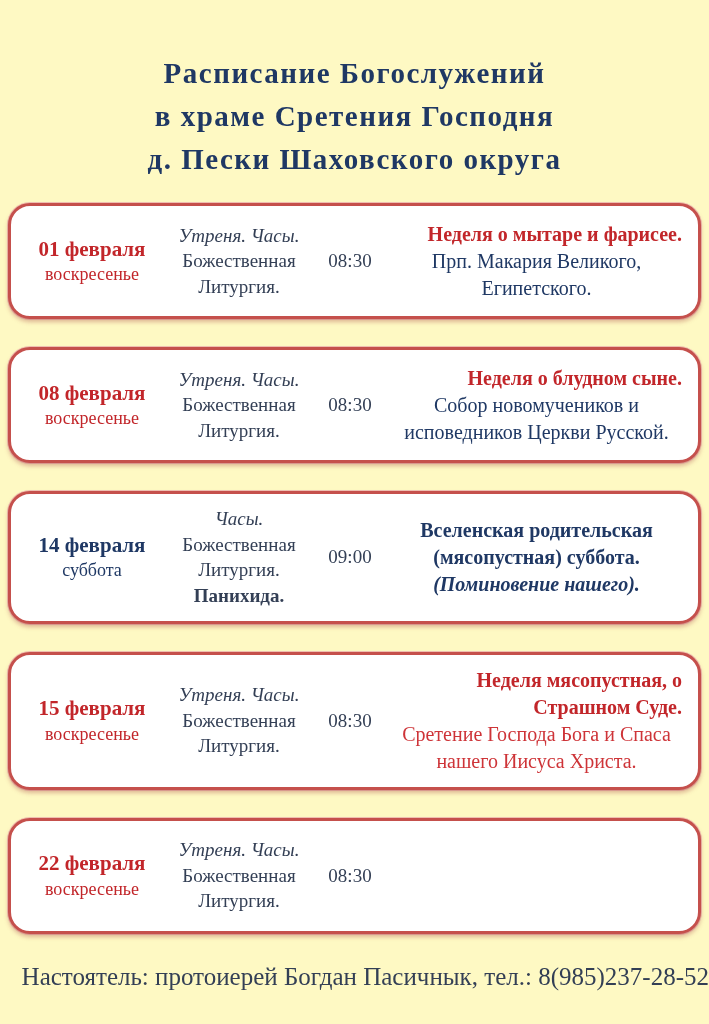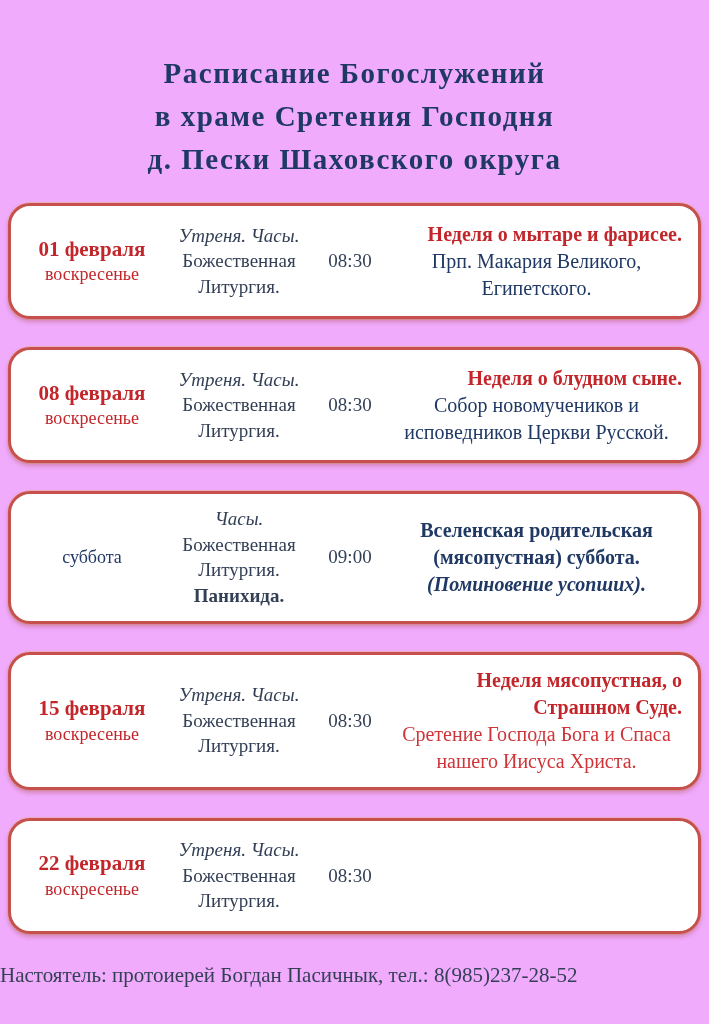--- a/index.html
+++ b/index.html
@@ -4,21 +4,21 @@
 <style>
   html, body {
     margin: 0;
     padding: 0;
     background: #ffffff;
   }
   .page {
     position: relative;
     width: 709px;
     height: 1024px;
-    background: #f0abfc;
+    background: #fef9c3;
     font-family: "Liberation Serif", "DejaVu Serif", serif;
     overflow: hidden;
   }
   
   .title-block {
     padding-top: 52px;
     text-align: center;
     color: var(--navy, #1F3864);
   }
   .title-line {
@@ -75,22 +75,22 @@
     padding-left: 6px;
   }
   .desc-red-bold   { color: var(--red, #C2262A); font-weight: bold; text-align: right; }
   .desc-red        { color: var(--red-light, #CE3438); }
   .desc-blue       { color: var(--navy, #1F3864); }
   .desc-blue-bold  { color: var(--navy, #1F3864); font-weight: bold; }
   .desc-blue-bold-italic { color: var(--navy, #1F3864); font-weight: bold; font-style: italic; }
   
   .footer {
     margin-top: 29px;
-    text-align: left;
-    font-size: 21px;
+    text-align: right;
+    font-size: 25px;
     color: var(--body-navy, #2C3A5A);
   }
 </style>
 </head>
 <body>
 
 <div class="page">
 
   <header class="title-block">
     <div class="title-line">Расписание Богослужений</div>
@@ -130,33 +130,34 @@
       <span>08:30</span>
     </div>
     <div class="col desc-col">
           <div class="desc-red-bold">Неделя о блудном сыне.</div>
           <div class="desc-blue">Собор новомучеников и исповедников Церкви Русской.</div>
         </div>
   </section>
 
   <section class="card">
     <div class="col date-col date-blue">
+      <div class="date">14 февраля</div>
       <div class="day">суббота</div>
     </div>
     <div class="col svc-col">
           <div class="svc-italic">Часы.</div>
           <div class="svc-regular">Божественная Литургия.</div>
           <div class="svc-bold">Панихида.</div>
         </div>
     <div class="col time-col">
       <span>09:00</span>
     </div>
     <div class="col desc-col">
           <div class="desc-blue-bold">Вселенская родительская (мясопустная) суббота.</div>
-          <div class="desc-blue-bold-italic">(Поминовение усопших).</div>
+          <div class="desc-blue-bold-italic">(Поминовение нашего).</div>
         </div>
   </section>
 
   <section class="card">
     <div class="col date-col date-red">
       <div class="date">15 февраля</div>
       <div class="day">воскресенье</div>
     </div>
     <div class="col svc-col">
           <div class="svc-italic">Утреня. Часы.</div>

